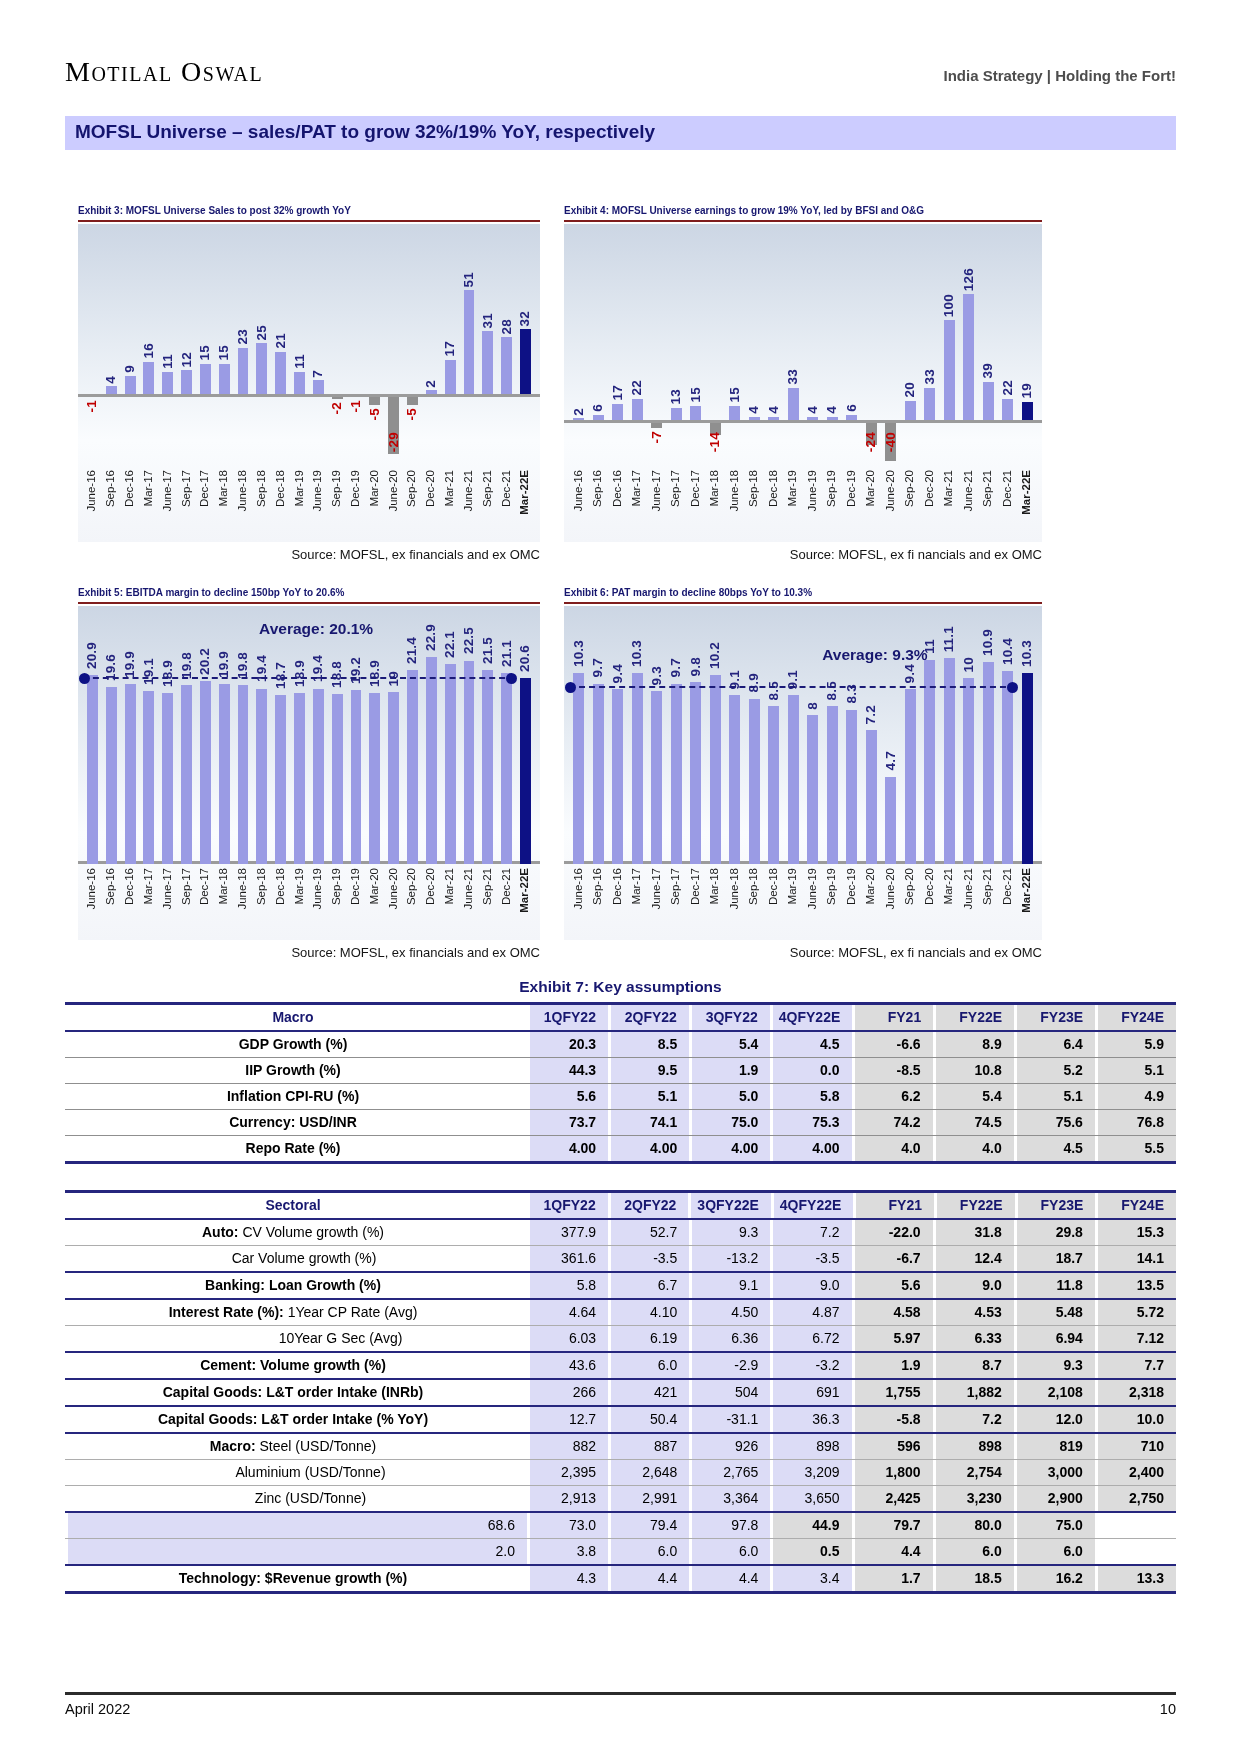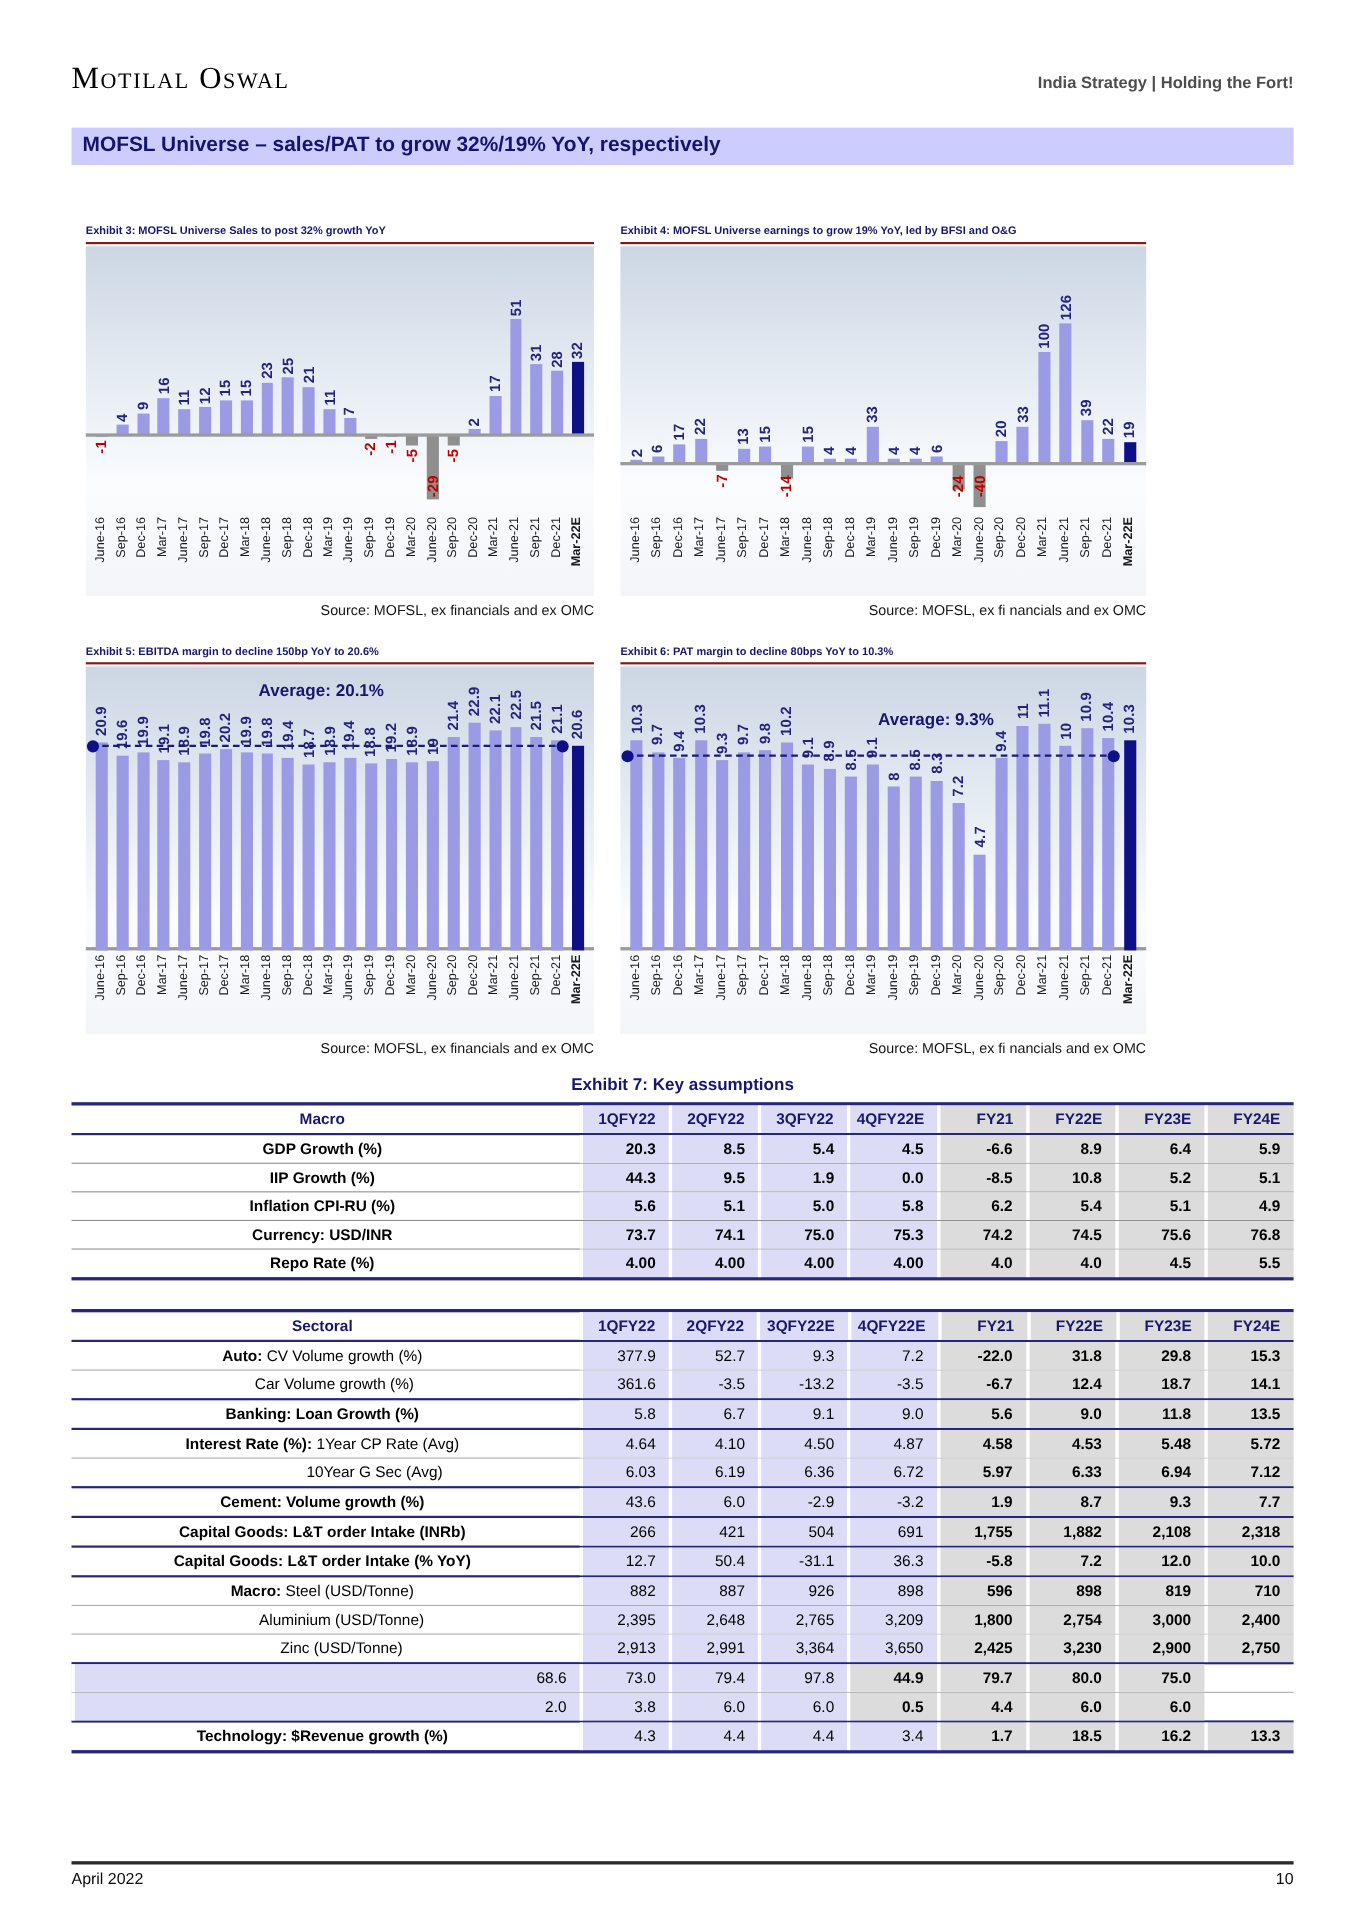--- a/index.html
+++ b/index.html
@@ -48,21 +48,21 @@
     font-size: 13.5px; font-weight: 600; letter-spacing: 0.2px;
   }
   .xlabels { position: relative; display: flex; padding: 0 5px; height: 76px; }
   .xcell { position: relative; flex: 1; }
   .xcell .vtext {
     position: absolute; top: 4px; left: 50%; transform: translateX(-50%) rotate(180deg);
     font-size: 11.5px; color: #1a1a1a;
   }
   .avg-line { position: absolute; border-top: 2px dashed #1b1b78; height: 0; }
   .avg-dot { position: absolute; width: 11px; height: 11px; border-radius: 50%; background: #0d1185; }
-  .avg-label { position: absolute; font-size: 15.5px; font-weight: 700; color: #17176f; }
+  .avg-label { position: absolute; font-size: 15.5px; font-weight: 700; color: #17176f; margin-left: 24px; }
   .src-note { text-align: right; font-size: 13px; color: #151515; margin-top: 5px; }
   
   .ex7-title { font-size: 15.5px; font-weight: 700; color: #17176f; margin: 18px 0 6px 0; text-align: center; }
   .tbl { border-top: 3px solid #26267e; border-bottom: 3px solid #26267e; }
   .trow { display: grid; grid-template-columns: 462px repeat(8, 1fr); }
   .cell { padding: 4px 12px 5px 6px; font-size: 14px; }
   .lcell { text-align: center; font-weight: 700; color: #000; }
   .vcell { text-align: right; border-left: 3px solid #fff; }
   .qbg { background: #dcdcf6; }
   .fbg { background: #dcdcdc; }

